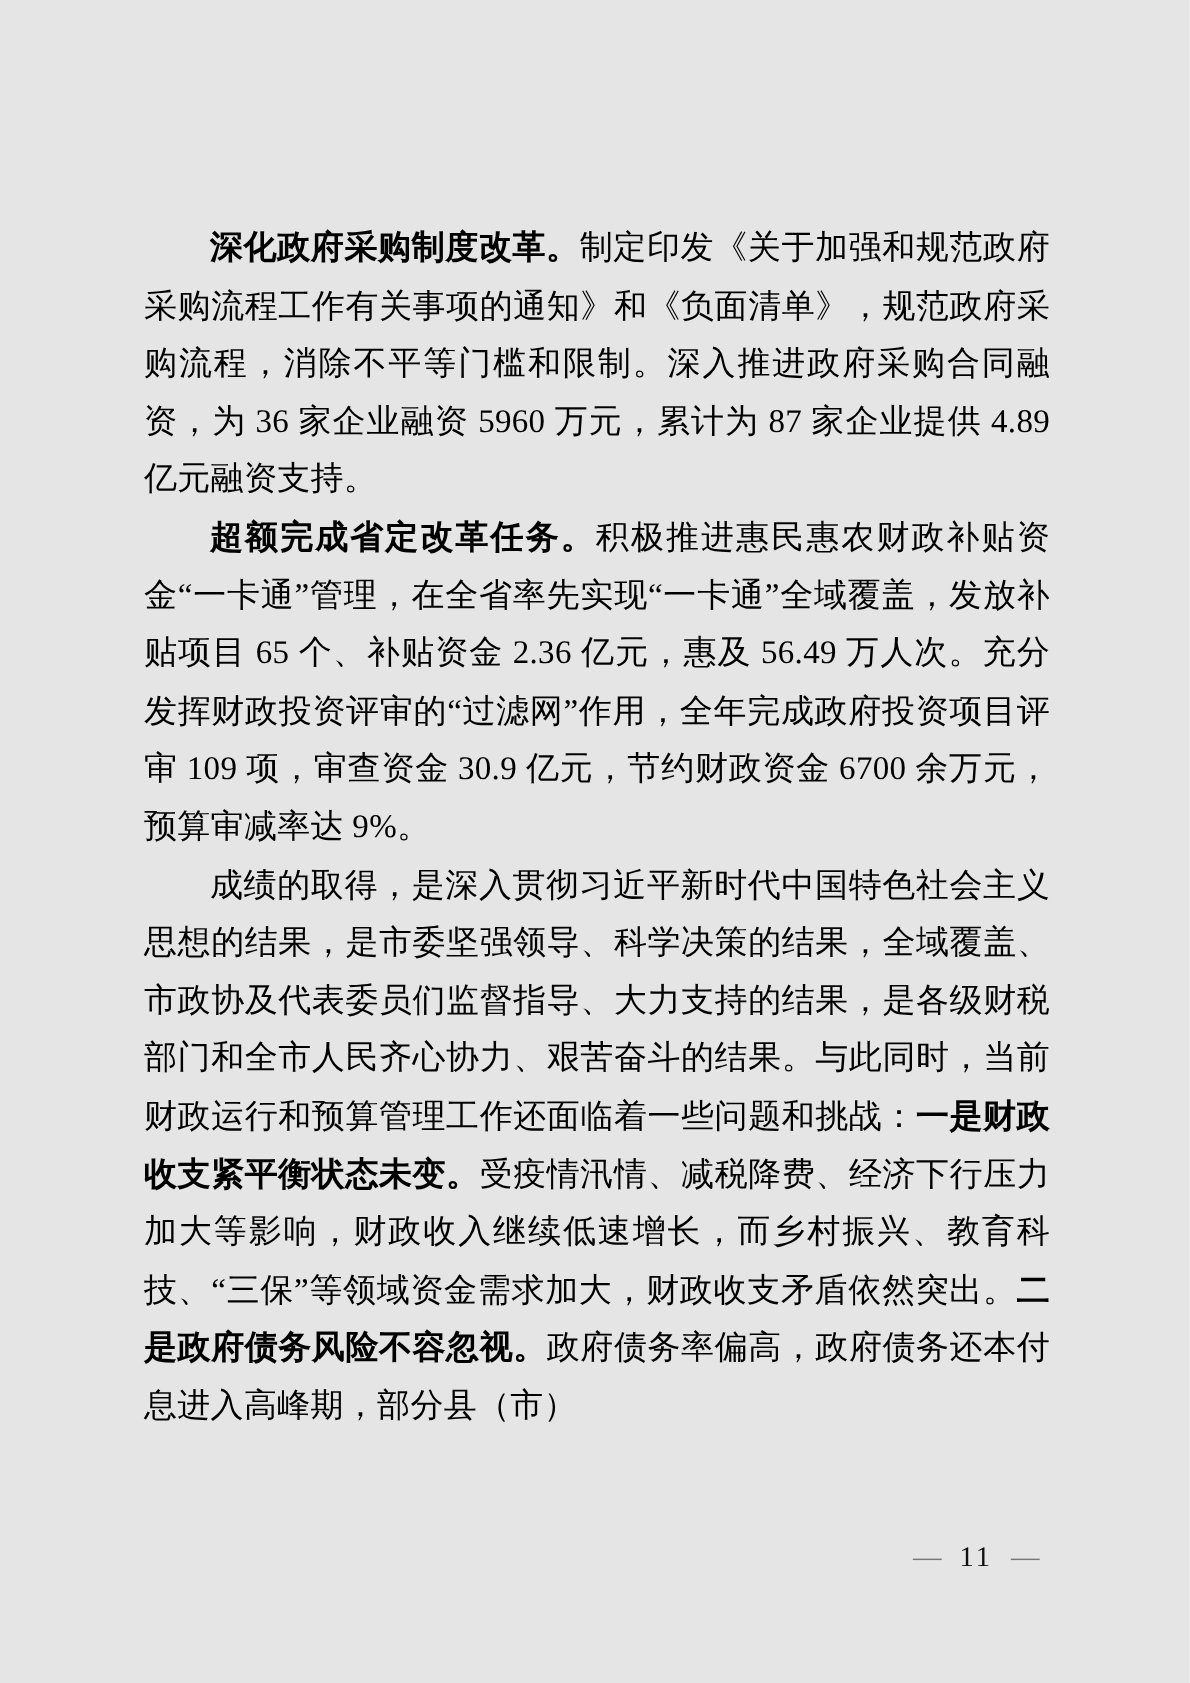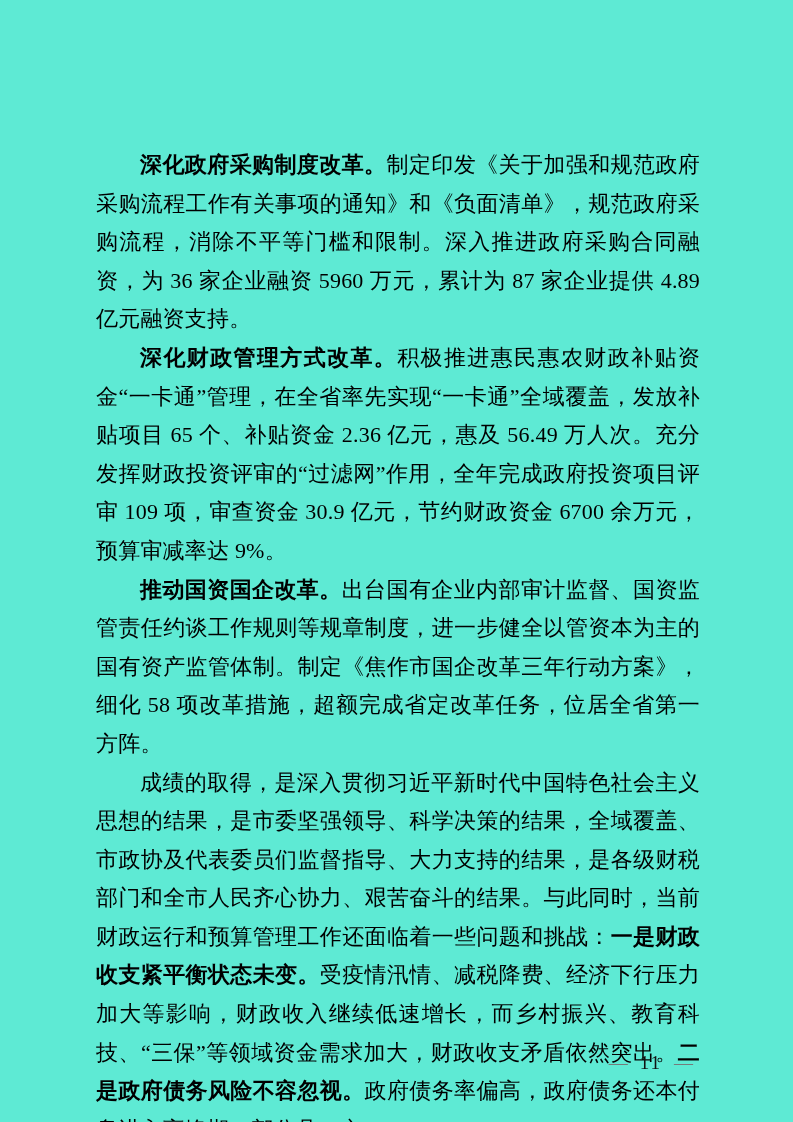--- a/index.html
+++ b/index.html
@@ -6,53 +6,52 @@
   body {
     width: 793px; height: 1122px;
     background: #ffffff;
     font-family: "Liberation Serif", "DejaVu Serif", serif;
     color: #000000;
     position: relative;
     overflow: hidden;
   }
   .page {
     position: absolute; inset: 0;
-    background: #5eead4;
+    background: #e5e5e5;
   }
   .text-block {
     position: absolute;
     left: 96px; top: 146px; width: 604px;
   }
   .para {
     margin: 0;
     font-size: 22px;
     line-height: 38.6px;
     text-align: justify;
     text-justify: inter-ideograph;
     text-indent: 2em;
     letter-spacing: 0.2px;
     word-break: break-all;
   }
   .bold { font-weight: bold; }
   .footer {
     position: absolute;
-    top: 1052px; right: 100px;
+    top: 1028px; right: 100px;
     font-size: 19px;
     color: #1a1a1a;
     white-space: nowrap;
   }
   .footer .dash { color: #777777; }
   .footer .num { margin: 0 12px; color: #111111; letter-spacing: 2px; }
 </style>
 </head>
 <body>
 
 <div class="page">
   <div class="text-block" id="paragraphs">
       <p class="para"><span class="bold">深化政府采购制度改革。</span><span>制定印发《关于加强和规范政府采购流程工作有关事项的通知》和《负面清单》，规范政府采购流程，消除不平等门槛和限制。深入推进政府采购合同融资，为 36 家企业融资 5960 万元，累计为 87 家企业提供 4.89 亿元融资支持。</span></p>
-      <p class="para"><span class="bold">深化财政管理方式改革。</span><span>积极推进惠民惠农财政补贴资金“一卡通”管理，在全省率先实现“一卡通”全域覆盖，发放补贴项目 65 个、补贴资金 2.36 亿元，惠及 56.49 万人次。充分发挥财政投资评审的“过滤网”作用，全年完成政府投资项目评审 109 项，审查资金 30.9 亿元，节约财政资金 6700 余万元，预算审减率达 9%。</span></p>
-      <p class="para"><span class="bold">推动国资国企改革。</span><span>出台国有企业内部审计监督、国资监管责任约谈工作规则等规章制度，进一步健全以管资本为主的国有资产监管体制。制定《焦作市国企改革三年行动方案》，细化 58 项改革措施，超额完成省定改革任务，位居全省第一方阵。</span></p>
+      <p class="para"><span class="bold">超额完成省定改革任务。</span><span>积极推进惠民惠农财政补贴资金“一卡通”管理，在全省率先实现“一卡通”全域覆盖，发放补贴项目 65 个、补贴资金 2.36 亿元，惠及 56.49 万人次。充分发挥财政投资评审的“过滤网”作用，全年完成政府投资项目评审 109 项，审查资金 30.9 亿元，节约财政资金 6700 余万元，预算审减率达 9%。</span></p>
       <p class="para"><span>成绩的取得，是深入贯彻习近平新时代中国特色社会主义思想的结果，是市委坚强领导、科学决策的结果，全域覆盖、市政协及代表委员们监督指导、大力支持的结果，是各级财税部门和全市人民齐心协力、艰苦奋斗的结果。与此同时，当前财政运行和预算管理工作还面临着一些问题和挑战：</span><span class="bold">一是财政收支紧平衡状态未变。</span><span>受疫情汛情、减税降费、经济下行压力加大等影响，财政收入继续低速增长，而乡村振兴、教育科技、“三保”等领域资金需求加大，财政收支矛盾依然突出。</span><span class="bold">二是政府债务风险不容忽视。</span><span>政府债务率偏高，政府债务还本付息进入高峰期，部分县（市）</span></p>
     </div>
   <div class="footer">
     <span class="dash">—</span><span class="num">11</span><span class="dash">—</span>
   </div>
 </div>
 
 </body></html>

